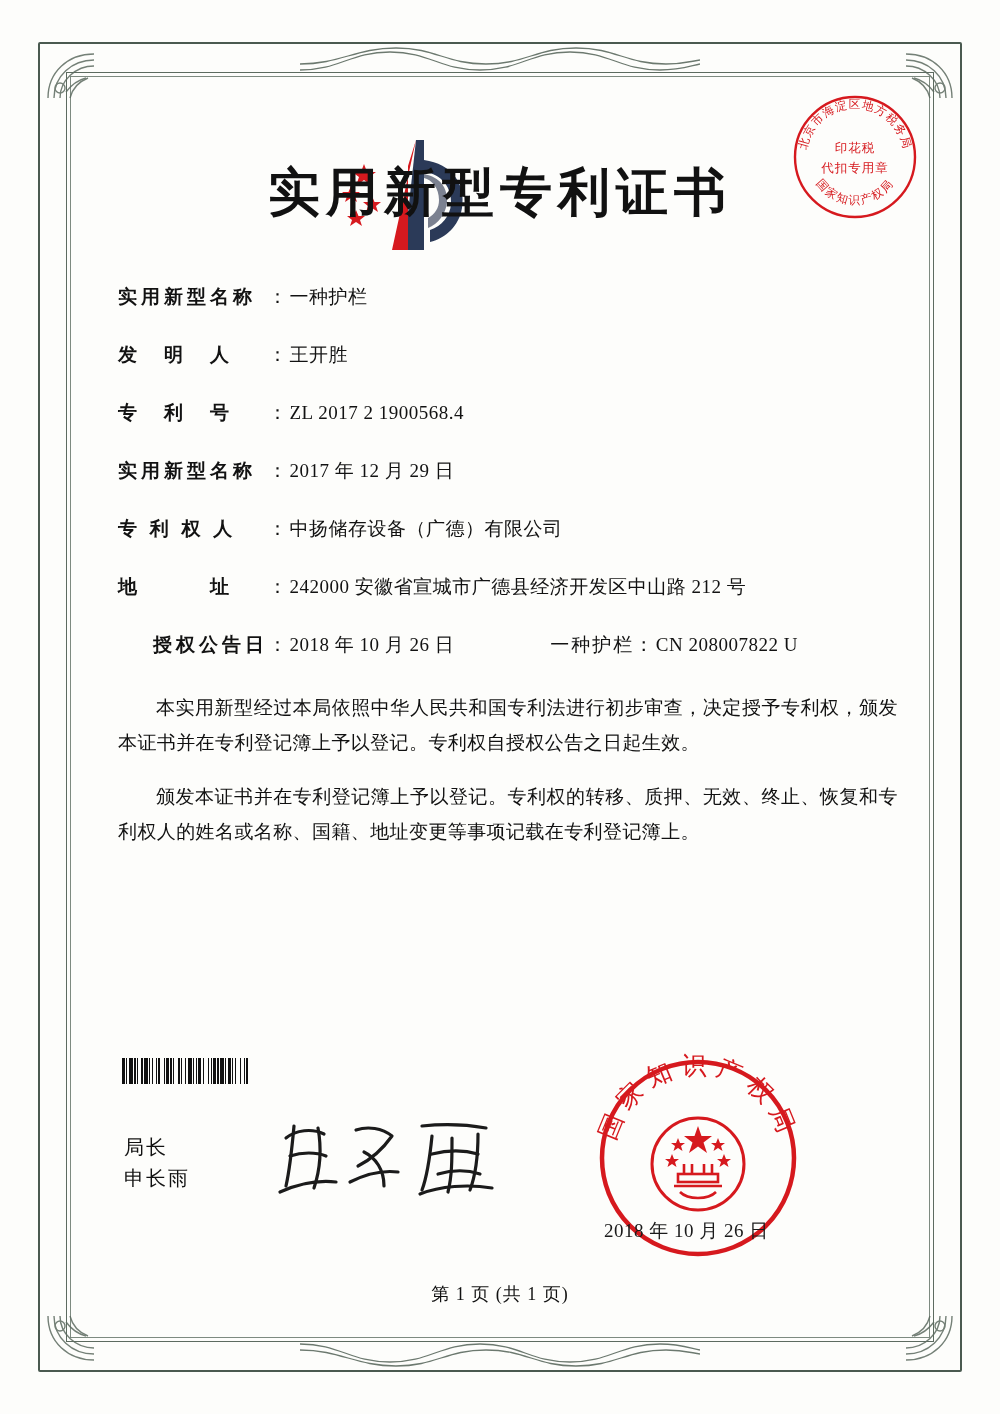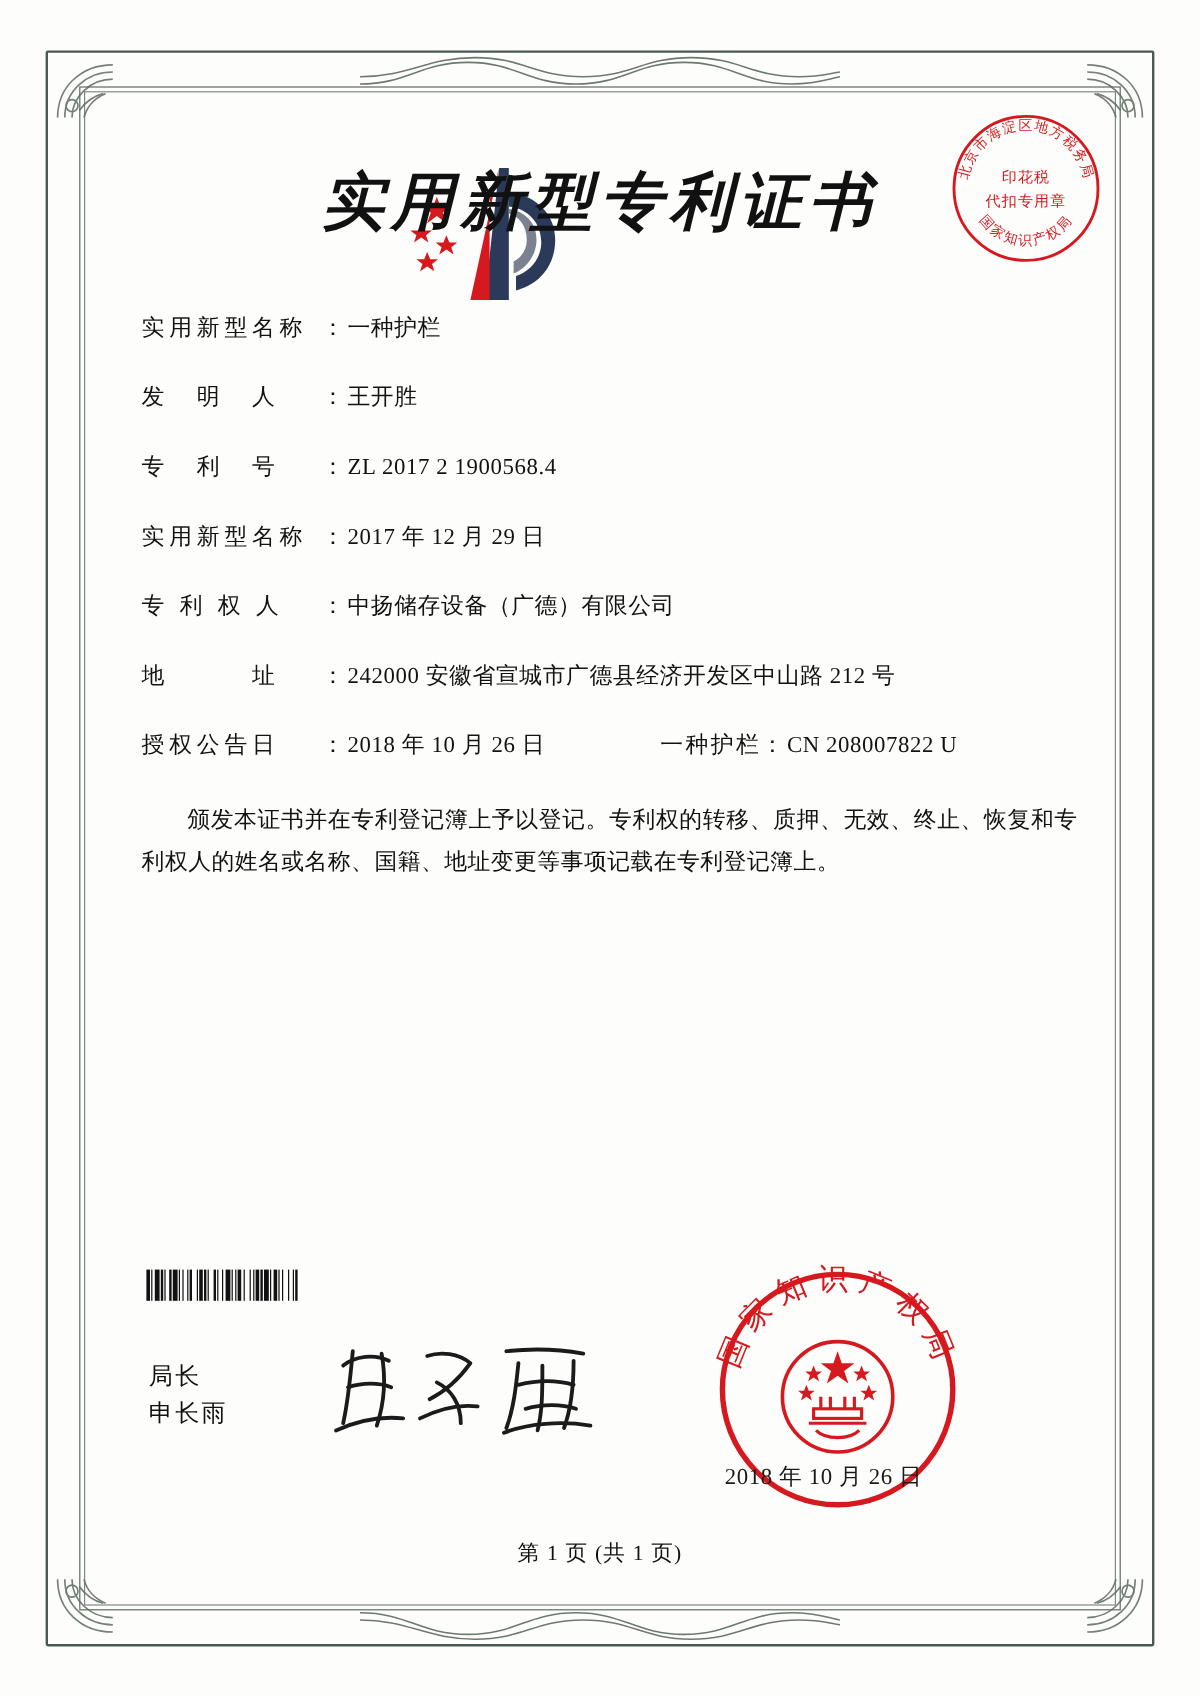--- a/index.html
+++ b/index.html
@@ -92,47 +92,47 @@
     width: 130px;
     height: 130px;
   }
 
   .title {
     text-align: center;
     font-size: 52px;
     font-weight: bold;
     letter-spacing: 6px;
     color: #111;
-    margin-top: 24px;
+    margin-top: 48px;
     font-family: "DejaVu Serif", "Liberation Serif", serif;
-    font-style: italic;
   }
 
   .fields {
     margin-top: 56px;
     padding-left: 22px;
   }
   .field-row {
     display: flex;
     align-items: baseline;
     font-size: 19px;
     color: #121212;
     margin-bottom: 32px;
     letter-spacing: .5px;
   }
   .field-label {
     width: 150px;
     flex: 0 0 150px;
     letter-spacing: 4px;
     white-space: nowrap;
+    font-weight: bold;
   }
   .field-sep { margin-right: 2px; }
   .field-value { letter-spacing: .5px; }
 
-  .field-row.two-col { justify-content: flex-start; }
+  .field-row.two-col { justify-content: flex-start; text-align: right; }
   .field-row .second-label {
     margin-left: 96px;
     letter-spacing: 2px;
   }
 
   .paragraphs {
     margin-top: 12px;
     padding-left: 22px;
     padding-right: 6px;
   }
@@ -362,20 +362,21 @@
         <span class="field-sep">：</span>
         <span class="field-value">2018 年 10 月 26 日</span>
         <span class="second-label">一种护栏</span>
         <span class="field-sep">：</span>
         <span class="field-value">CN 208007822 U</span>
       </div>
 
     </div>
 
     <div class="paragraphs">
+      <p class="para">本实用新型经过本局依照中华人民共和国专利法进行初步审查，决定授予专利权，颁发本证书并在专利登记簿上予以登记。专利权自授权公告之日起生效。</p>
       <p class="para">颁发本证书并在专利登记簿上予以登记。专利权的转移、质押、无效、终止、恢复和专利权人的姓名或名称、国籍、地址变更等事项记载在专利登记簿上。</p>
     </div>
 
   </div>
 
   <div class="barcode">
       <i style="width:3px"></i>
       <i style="width:1px;background:transparent"></i>
       <i style="width:1px"></i>
       <i style="width:2px;background:transparent"></i>

